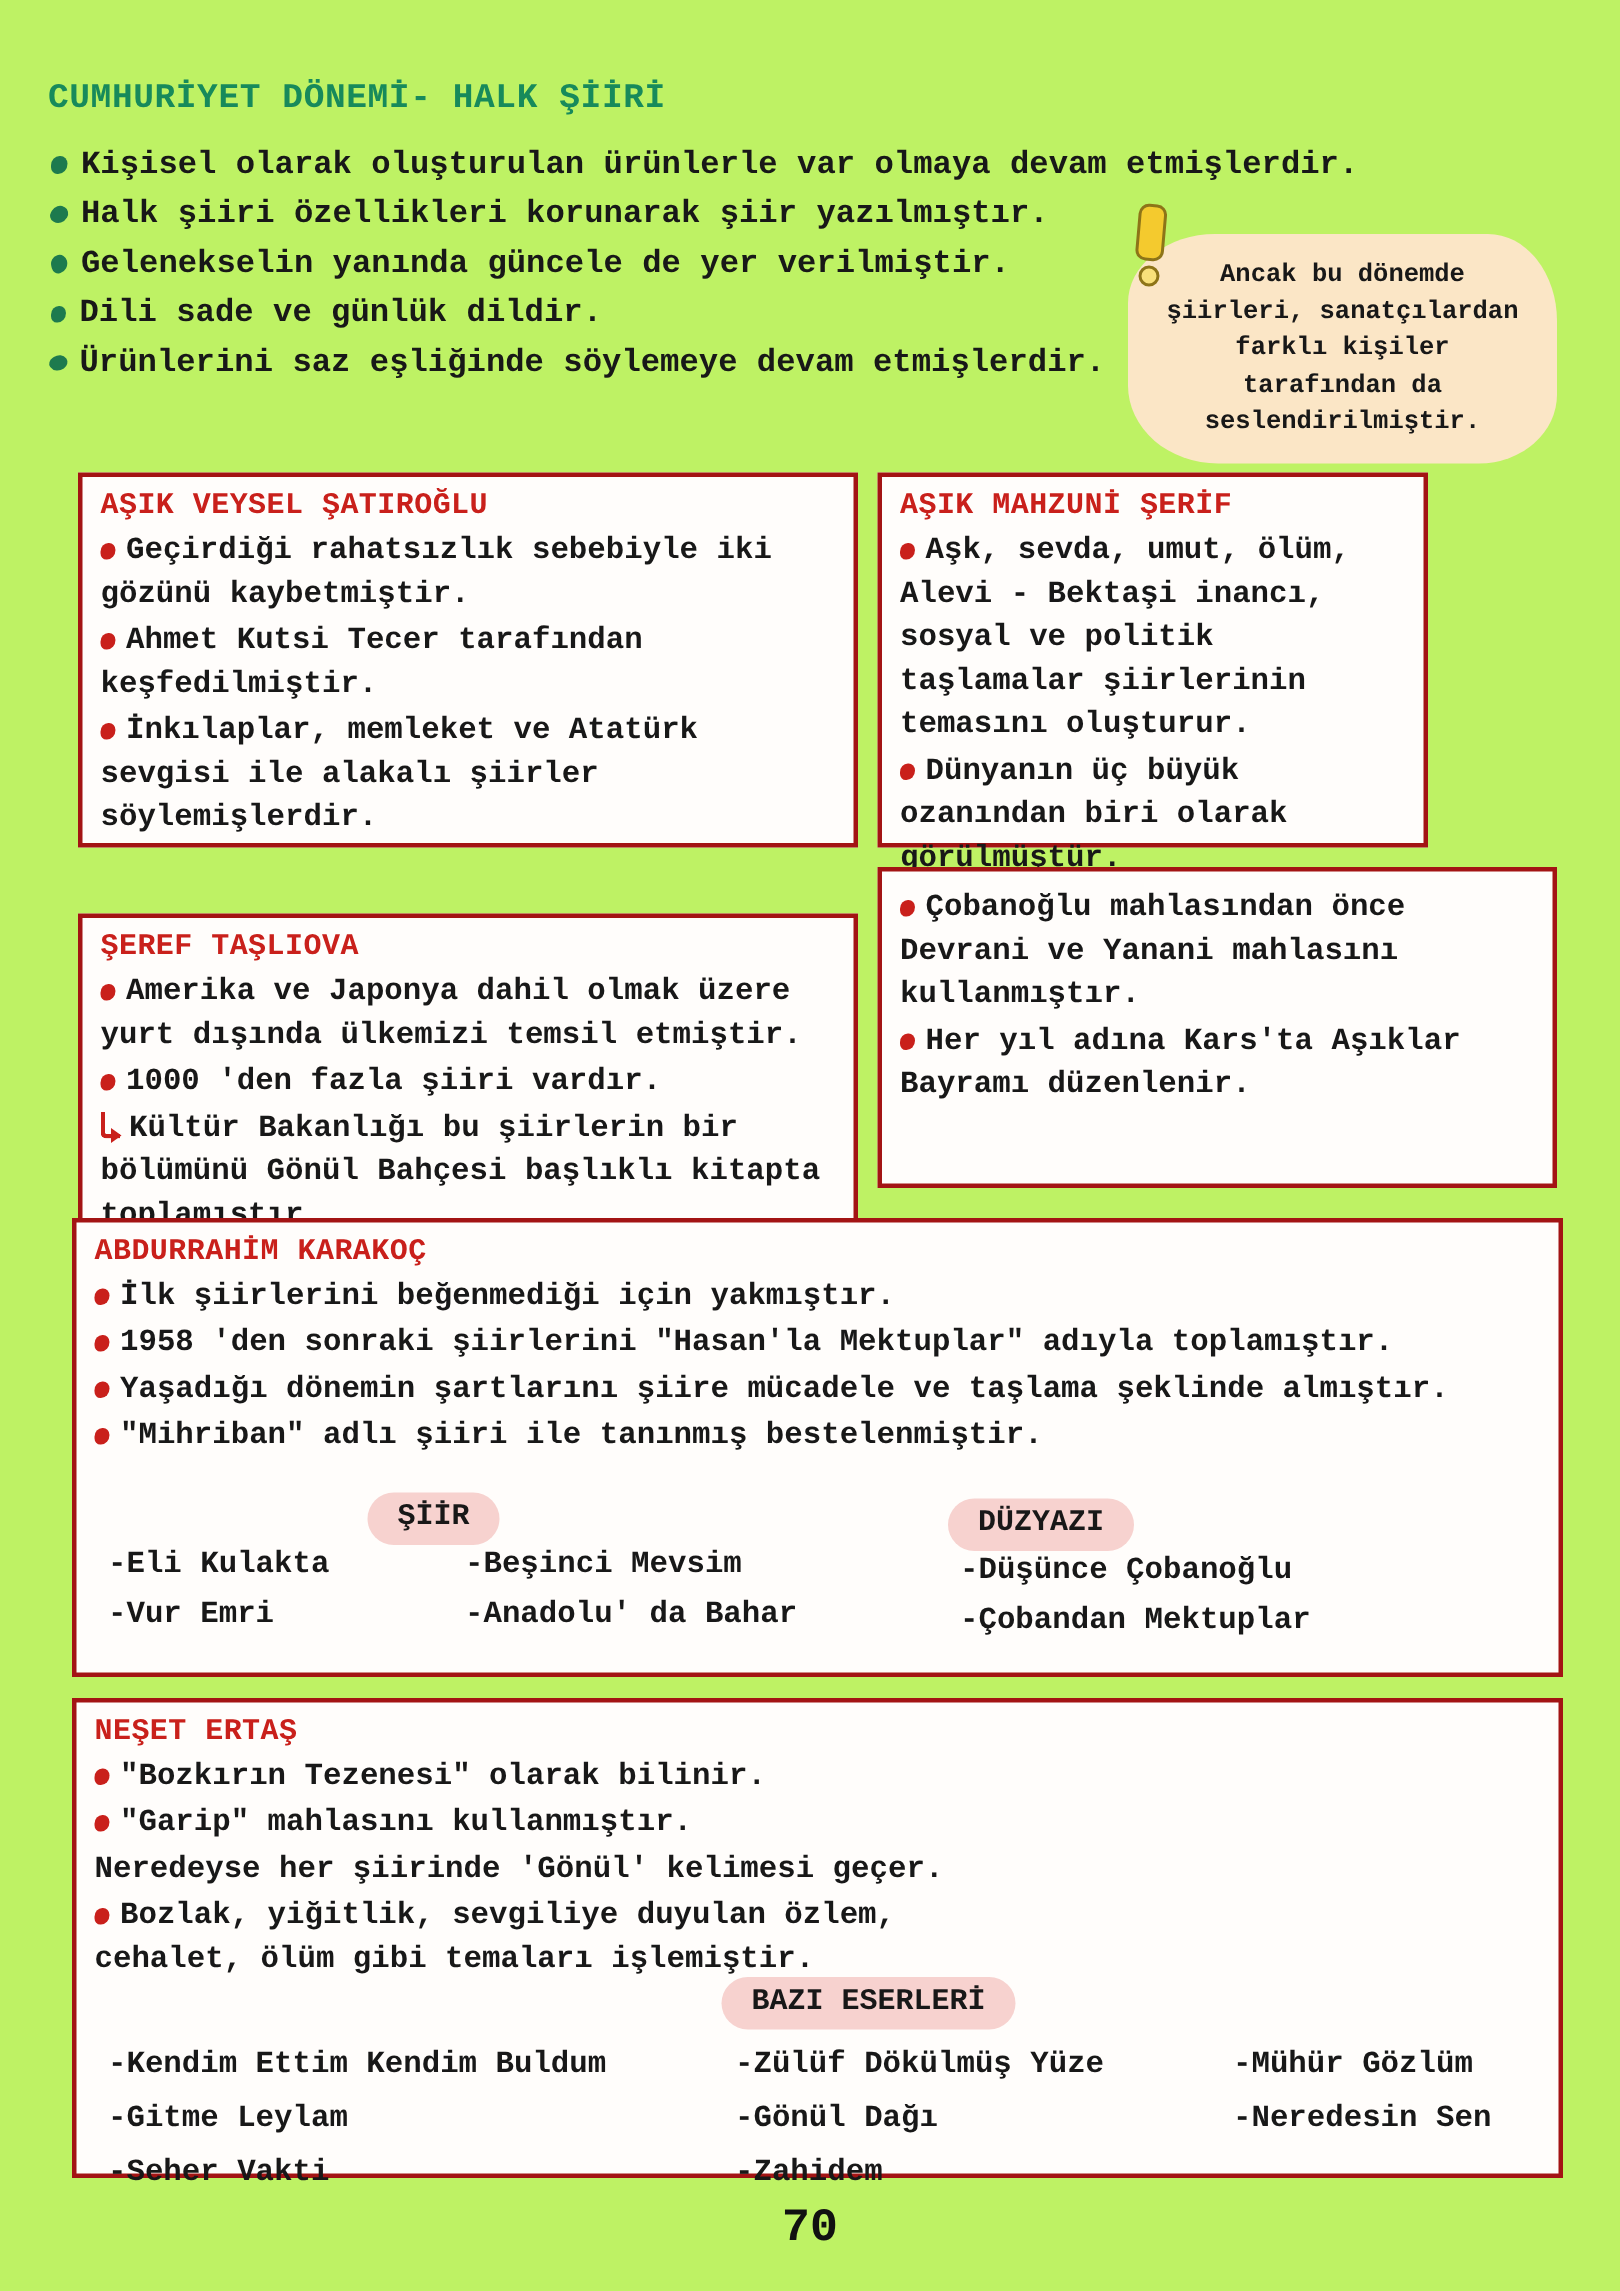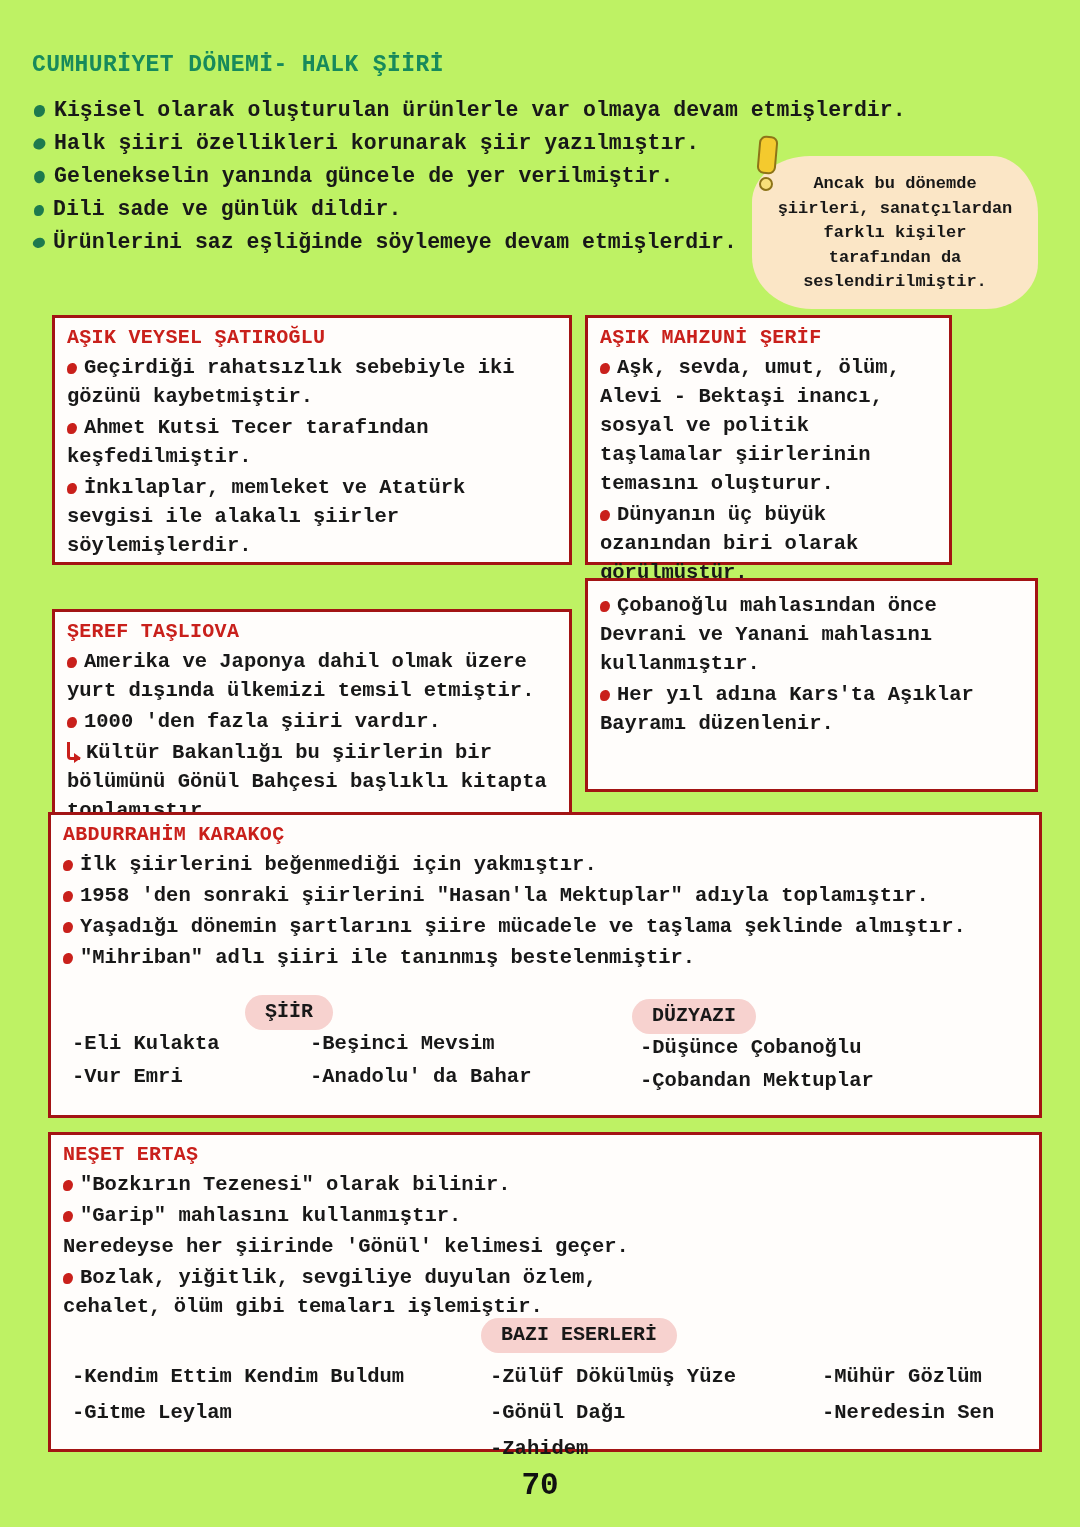--- a/index.html
+++ b/index.html
@@ -175,20 +175,21 @@
       <div class="fact"><span class="blob red"></span><span>"Bozkırın Tezenesi" olarak bilinir.</span></div>
       <div class="fact"><span class="blob red"></span><span>"Garip" mahlasını kullanmıştır.</span></div>
       <div class="fact"><span>Neredeyse her şiirinde 'Gönül' kelimesi geçer.</span></div>
       <div class="fact"><span class="blob red"></span><span>Bozlak, yiğitlik, sevgiliye duyulan özlem, cehalet, ölüm gibi temaları işlemiştir.</span></div>
     </div>
 
     <div class="pill pill-eserler">BAZI ESERLERİ</div>
     <div class="dash-list lh36 list-works-1">
       <div>-Kendim Ettim Kendim Buldum</div>
       <div>-Gitme Leylam</div>
+      <div>-Seher Vakti</div>
     </div>
     <div class="dash-list lh36 list-works-2">
       <div>-Zülüf Dökülmüş Yüze</div>
       <div>-Gönül Dağı</div>
       <div>-Zahidem</div>
     </div>
     <div class="dash-list lh36 list-works-3">
       <div>-Mühür Gözlüm</div>
       <div>-Neredesin Sen</div>
     </div>

